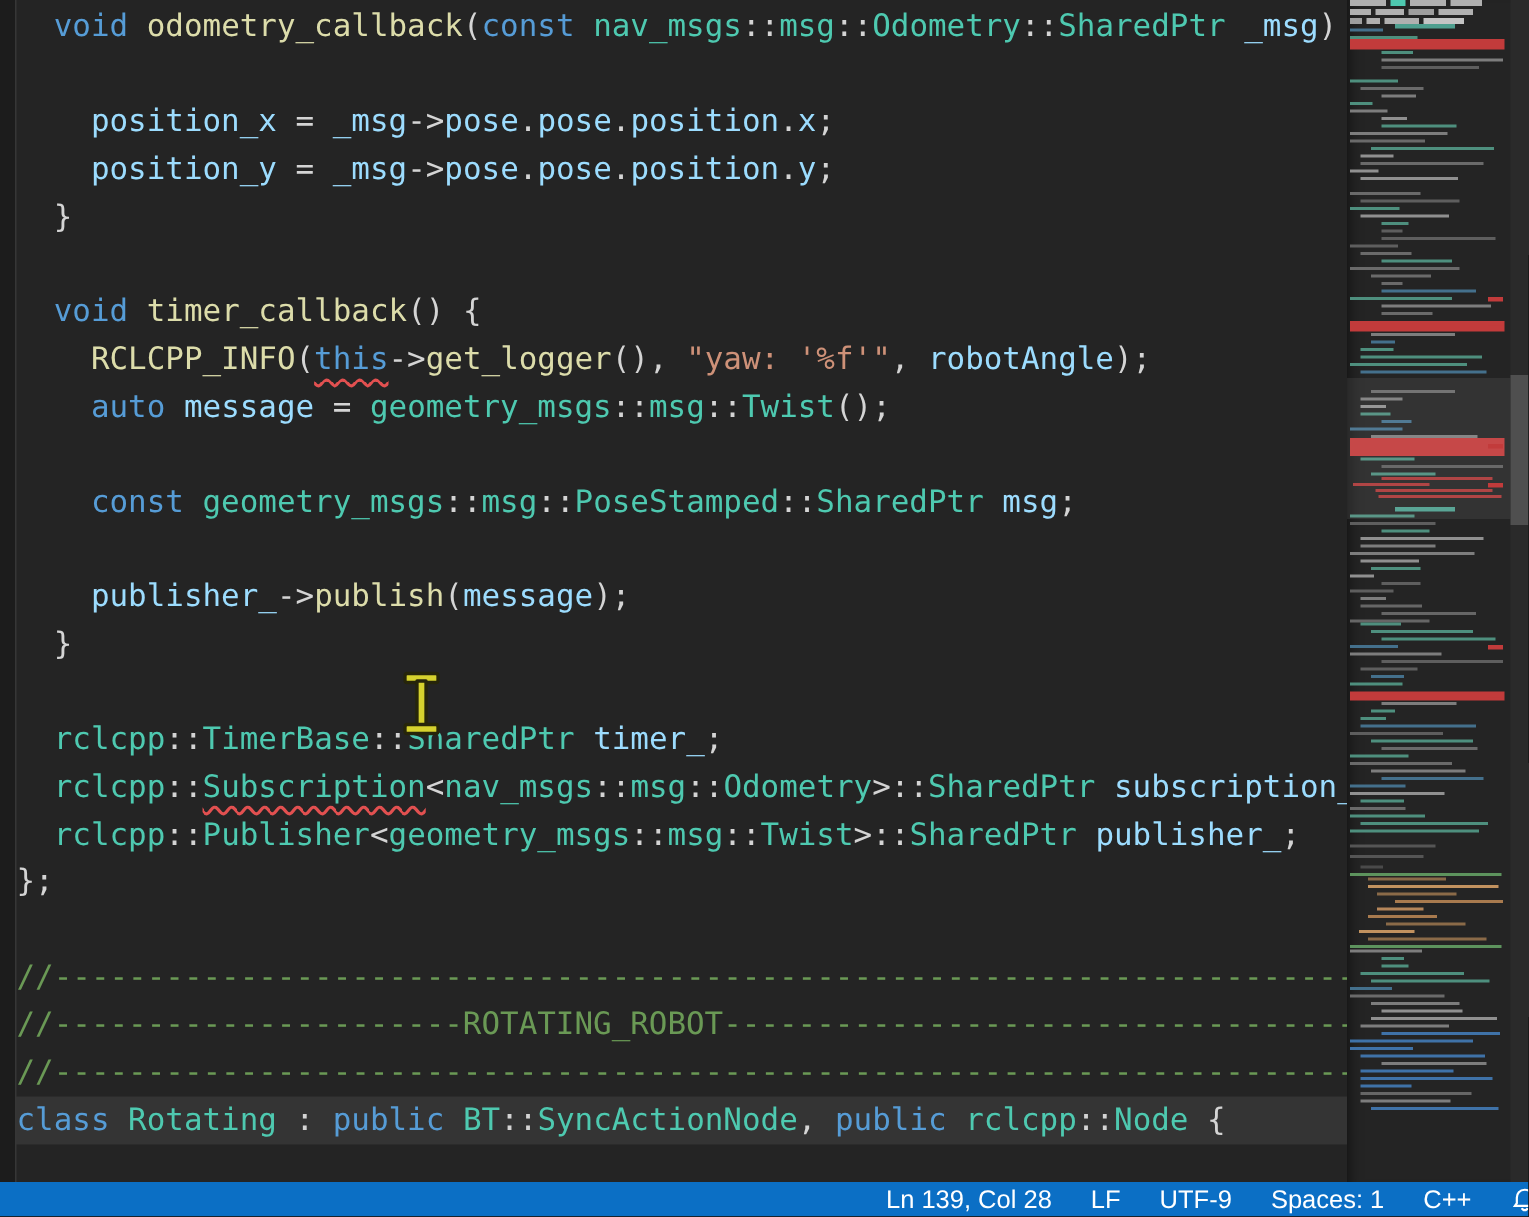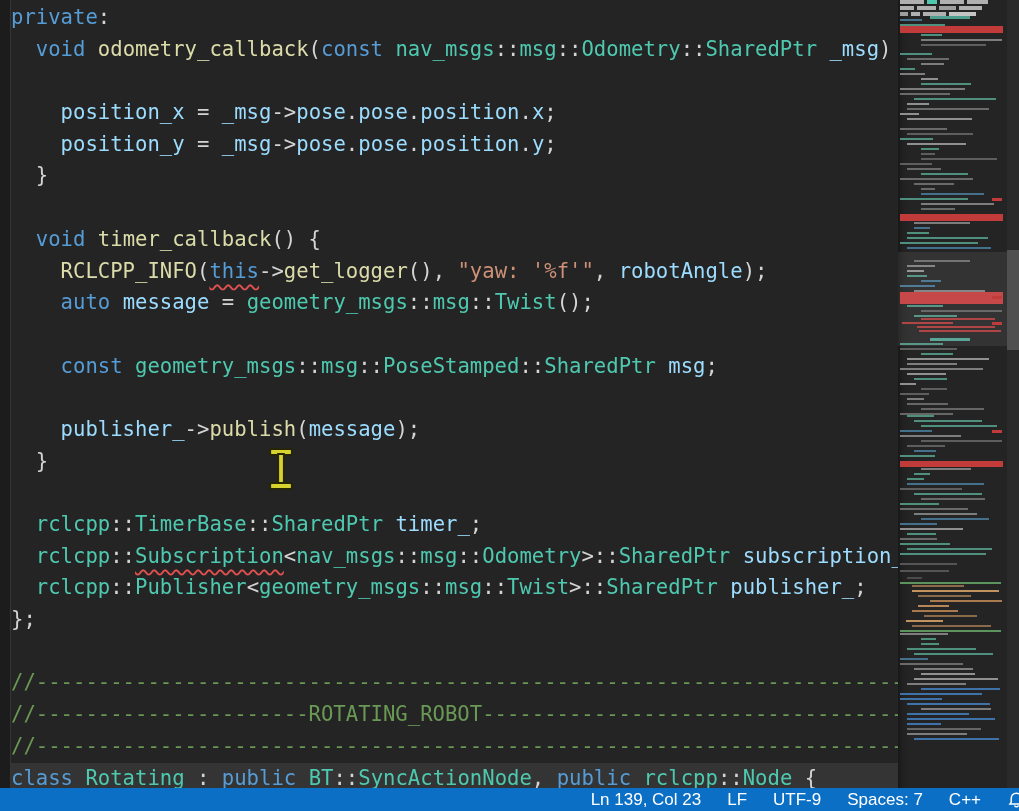--- a/index.html
+++ b/index.html
@@ -31,21 +31,20 @@
   
   .mouse-cursor{position:absolute;left:266px;top:446px;pointer-events:none;}
 </style>
 </head>
 <body>
 
 <div id="screen">
 
   <div class="code-area" style="background: rgb(36, 36, 36);">
     <div class="code-lines">
-        <div class="code-line"><span style="color: rgb(86, 156, 214);">private</span><span style="color: rgb(212, 212, 212);">:</span></div>
         <div class="code-line"><span style="color: rgb(212, 212, 212);">  </span><span style="color: rgb(86, 156, 214);">void</span><span style="color: rgb(212, 212, 212);"> </span><span style="color: rgb(220, 220, 170);">odometry_callback</span><span style="color: rgb(212, 212, 212);">(</span><span style="color: rgb(86, 156, 214);">const</span><span style="color: rgb(212, 212, 212);"> </span><span style="color: rgb(78, 201, 176);">nav_msgs</span><span style="color: rgb(212, 212, 212);">::</span><span style="color: rgb(78, 201, 176);">msg</span><span style="color: rgb(212, 212, 212);">::</span><span style="color: rgb(78, 201, 176);">Odometry</span><span style="color: rgb(212, 212, 212);">::</span><span style="color: rgb(78, 201, 176);">SharedPtr</span><span style="color: rgb(212, 212, 212);"> </span><span style="color: rgb(156, 220, 254);">_msg</span><span style="color: rgb(212, 212, 212);">)</span></div>
         <div class="code-line">&nbsp;</div>
         <div class="code-line"><span style="color: rgb(212, 212, 212);">    </span><span style="color: rgb(156, 220, 254);">position_x</span><span style="color: rgb(212, 212, 212);"> = </span><span style="color: rgb(156, 220, 254);">_msg</span><span style="color: rgb(212, 212, 212);">-&gt;</span><span style="color: rgb(156, 220, 254);">pose</span><span style="color: rgb(212, 212, 212);">.</span><span style="color: rgb(156, 220, 254);">pose</span><span style="color: rgb(212, 212, 212);">.</span><span style="color: rgb(156, 220, 254);">position</span><span style="color: rgb(212, 212, 212);">.</span><span style="color: rgb(156, 220, 254);">x</span><span style="color: rgb(212, 212, 212);">;</span></div>
         <div class="code-line"><span style="color: rgb(212, 212, 212);">    </span><span style="color: rgb(156, 220, 254);">position_y</span><span style="color: rgb(212, 212, 212);"> = </span><span style="color: rgb(156, 220, 254);">_msg</span><span style="color: rgb(212, 212, 212);">-&gt;</span><span style="color: rgb(156, 220, 254);">pose</span><span style="color: rgb(212, 212, 212);">.</span><span style="color: rgb(156, 220, 254);">pose</span><span style="color: rgb(212, 212, 212);">.</span><span style="color: rgb(156, 220, 254);">position</span><span style="color: rgb(212, 212, 212);">.</span><span style="color: rgb(156, 220, 254);">y</span><span style="color: rgb(212, 212, 212);">;</span></div>
         <div class="code-line"><span style="color: rgb(212, 212, 212);">  }</span></div>
         <div class="code-line">&nbsp;</div>
         <div class="code-line"><span style="color: rgb(212, 212, 212);">  </span><span style="color: rgb(86, 156, 214);">void</span><span style="color: rgb(212, 212, 212);"> </span><span style="color: rgb(220, 220, 170);">timer_callback</span><span style="color: rgb(212, 212, 212);">() {</span></div>
         <div class="code-line"><span style="color: rgb(212, 212, 212);">    </span><span style="color: rgb(220, 220, 170);">RCLCPP_INFO</span><span style="color: rgb(212, 212, 212);">(</span><span class="squiggle" style="color: rgb(86, 156, 214);">this</span><span style="color: rgb(212, 212, 212);">-&gt;</span><span style="color: rgb(220, 220, 170);">get_logger</span><span style="color: rgb(212, 212, 212);">(), </span><span style="color: rgb(206, 145, 120);">"yaw: '%f'"</span><span style="color: rgb(212, 212, 212);">, </span><span style="color: rgb(156, 220, 254);">robotAngle</span><span style="color: rgb(212, 212, 212);">);</span></div>
         <div class="code-line"><span style="color: rgb(212, 212, 212);">    </span><span style="color: rgb(86, 156, 214);">auto</span><span style="color: rgb(212, 212, 212);"> </span><span style="color: rgb(156, 220, 254);">message</span><span style="color: rgb(212, 212, 212);"> = </span><span style="color: rgb(78, 201, 176);">geometry_msgs</span><span style="color: rgb(212, 212, 212);">::</span><span style="color: rgb(78, 201, 176);">msg</span><span style="color: rgb(212, 212, 212);">::</span><span style="color: rgb(78, 201, 176);">Twist</span><span style="color: rgb(212, 212, 212);">();</span></div>
         <div class="code-line">&nbsp;</div>
@@ -228,24 +227,24 @@
       <div class="mm-row" style="left: 94px; top: 322px; width: 10px; height: 3px; background: rgb(194, 59, 59);"></div>
       <div class="mm-row" style="left: 94px; top: 430px; width: 10px; height: 3px; background: rgb(194, 59, 59);"></div>
       <div class="mm-row" style="left: 94px; top: 462px; width: 10px; height: 3px; background: rgb(194, 59, 59);"></div>
     </div>
 
   <div class="scrollbar">
     <div class="scroll-thumb" style="top: 250px; height: 100px;"></div>
   </div>
 
   <div class="statusbar" style="background: rgb(11, 111, 197);">
-    <span class="status-item">Ln 139, Col 23</span>
+    <span class="status-item">Ln 139, Col 28</span>
     <span class="status-item">LF</span>
     <span class="status-item">UTF-9</span>
-    <span class="status-item">Spaces: 7</span>
+    <span class="status-item">Spaces: 1</span>
     <span class="status-item">C++</span>
     <span class="bell">
       <svg width="19" height="19" viewBox="0 0 18 18">
         <path d="M9 3 C5.7 3 4 5.4 4 8 L4 11.5 L2.8 13.2 L15.2 13.2 L14 11.5 L14 8 C14 5.4 12.3 3 9 3 Z" fill="none" stroke="#ffffff" stroke-width="1.4"></path>
         <path d="M7.2 14.6 A1.9 1.9 0 0 0 10.8 14.6" fill="none" stroke="#ffffff" stroke-width="1.4"></path>
       </svg>
     </span>
   </div>
 
   <div class="mouse-cursor" style="left: 266px; top: 446px;">

